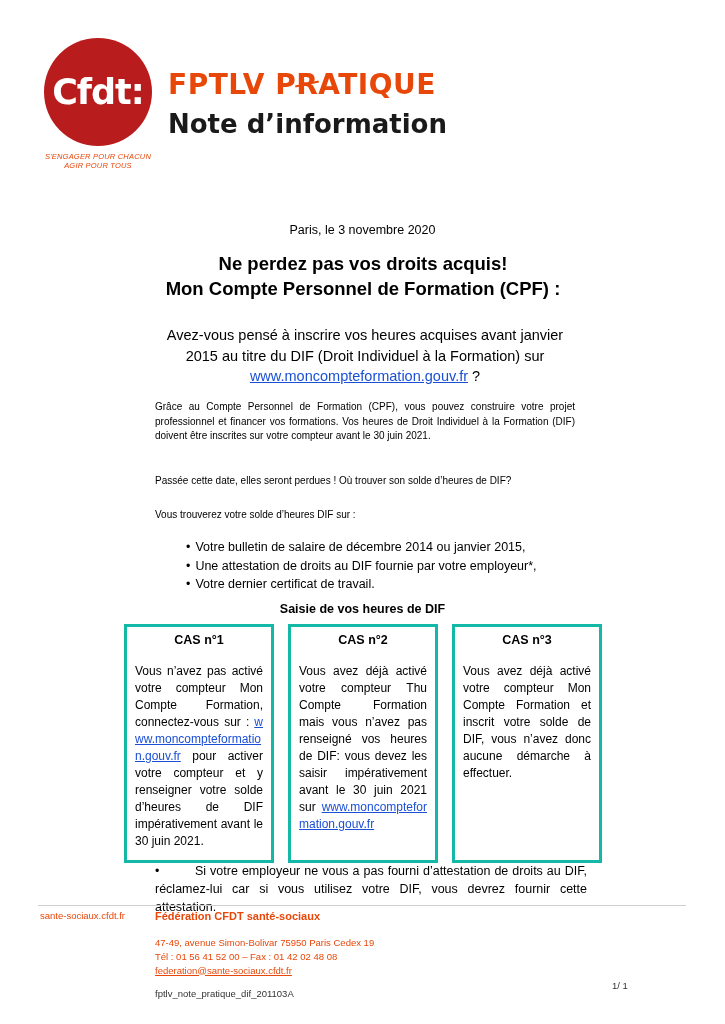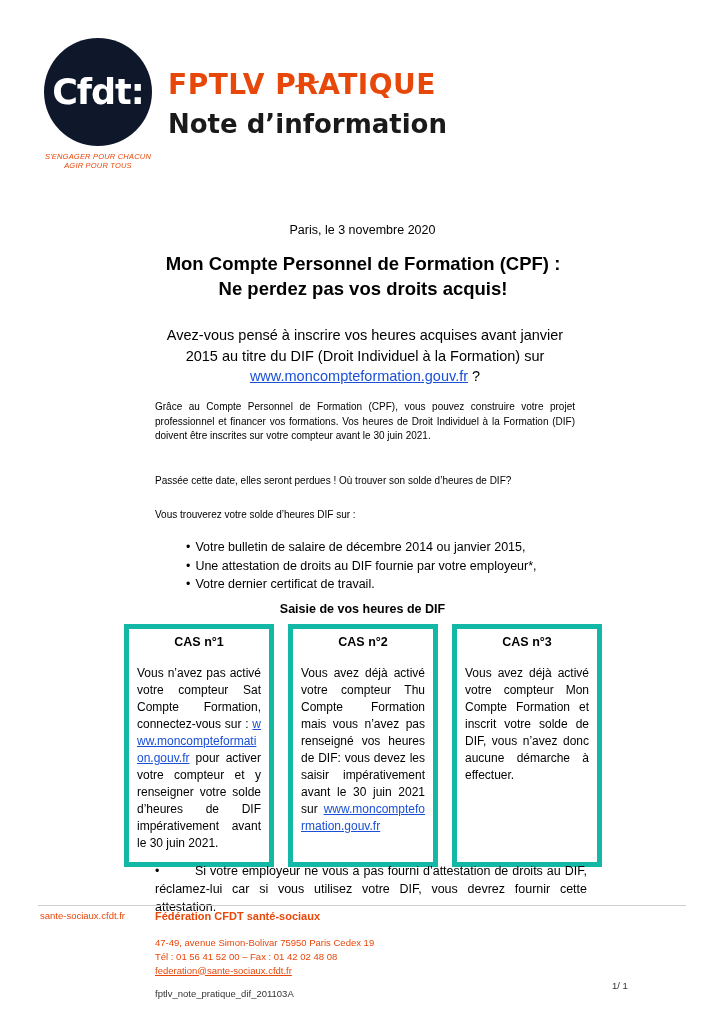--- a/index.html
+++ b/index.html
@@ -34,21 +34,21 @@
     position: absolute;
     left: 38px;
     top: 0;
     width: 120px;
     text-align: center;
   }
   .logo-circle {
     width: 108px;
     height: 108px;
     border-radius: 50%;
-    background: #0f172a;
+    background: #b91c1c;
     margin: 0 auto;
     display: flex;
     align-items: center;
     justify-content: center;
   }
   .logo-text {
     color: #ffffff;
     font-weight: bold;
     font-size: 35px;
     letter-spacing: -1px;
@@ -177,21 +177,21 @@
   .cases {
     position: absolute;
     top: 624px;
     left: 124px;
     width: 478px;
     display: flex;
     gap: 14px;
   }
   .case-box {
     width: 150px;
-    border: 5px solid #14b8a6;
+    border: 3px solid #14b8a6;
     box-sizing: border-box;
     padding: 6px 8px 10px 8px;
     min-height: 216px;
   }
   .case-head {
     text-align: center;
     font-weight: bold;
     font-size: 12.5px;
     margin-bottom: 16px;
   }
@@ -299,22 +299,22 @@
 
     <div class="title-block">
       <div class="title-main"><span>FPTLV P</span><span class="crossed">R</span><span>ATIQUE</span></div>
       <div class="title-sub">Note d’information</div>
     </div>
 
     <div class="date-line">Paris, le 3 novembre 2020</div>
   </div>
 
   <div class="doc-title">
+    <div>Ne perdez pas vos droits acquis!</div>
     <div>Mon Compte Personnel de Formation (CPF) :</div>
-    <div>Ne perdez pas vos droits acquis!</div>
   </div>
 
   <div class="lead">
     <div>Avez-vous pensé à inscrire vos heures acquises avant janvier</div>
     <div>2015 au titre du DIF (Droit Individuel à la Formation) sur</div>
     <div><a class="link" href="#">www.moncompteformation.gouv.fr</a><span> ?</span></div>
   </div>
 
   <div class="para" id="para1">Grâce au Compte Personnel de Formation (CPF), vous pouvez construire votre projet professionnel et financer vos formations. Vos heures de Droit Individuel à la Formation (DIF) doivent être inscrites sur votre compteur avant le 30 juin 2021.</div>
   <div class="para" id="para2">Passée cette date, elles seront perdues ! Où trouver son solde d’heures de DIF?</div>
@@ -324,21 +324,21 @@
     <div><span class="bul">•</span><span>Votre bulletin de salaire de décembre 2014 ou janvier 2015,</span></div>
     <div><span class="bul">•</span><span>Une attestation de droits au DIF fournie par votre employeur*,</span></div>
     <div><span class="bul">•</span><span>Votre dernier certificat de travail.</span></div>
   </div>
 
   <div class="saisie-title">Saisie de vos heures de DIF</div>
 
   <div class="cases">
     <div class="case-box">
       <div class="case-head">CAS n°1</div>
-      <div class="case-body"><span>Vous n’avez pas activé votre compteur Sat Compte Formation, connectez-vous sur :</span> <a class="link" href="#">www.moncompteformation.gouv.fr</a> <span>pour activer votre compteur et y renseigner votre solde d’heures de DIF impérativement avant le 30 juin 2021.</span></div>
+      <div class="case-body"><span>Vous n’avez pas activé votre compteur Mon Compte Formation, connectez-vous sur :</span> <a class="link" href="#">www.moncompteformation.gouv.fr</a> <span>pour activer votre compteur et y renseigner votre solde d’heures de DIF impérativement avant le 30 juin 2021.</span></div>
     </div>
     <div class="case-box">
       <div class="case-head">CAS n°2</div>
       <div class="case-body"><span>Vous avez déjà activé votre compteur Thu Compte Formation mais vous n’avez pas renseigné vos heures de DIF: vous devez les saisir impérativement avant le 30 juin 2021 sur</span> <a class="link" href="#">www.moncompteformation.gouv.fr</a></div>
     </div>
     <div class="case-box">
       <div class="case-head">CAS n°3</div>
       <div class="case-body">Vous avez déjà activé votre compteur Mon Compte Formation et inscrit votre solde de DIF, vous n’avez donc aucune démarche à effectuer.</div>
     </div>
   </div>

